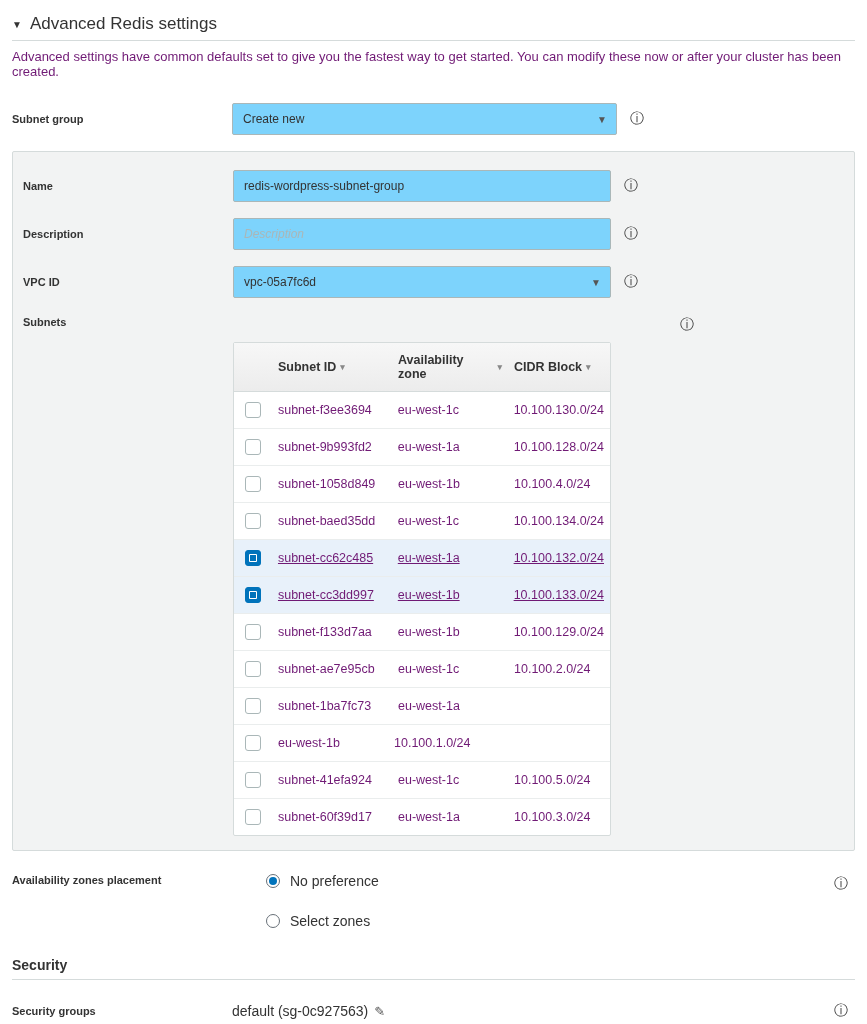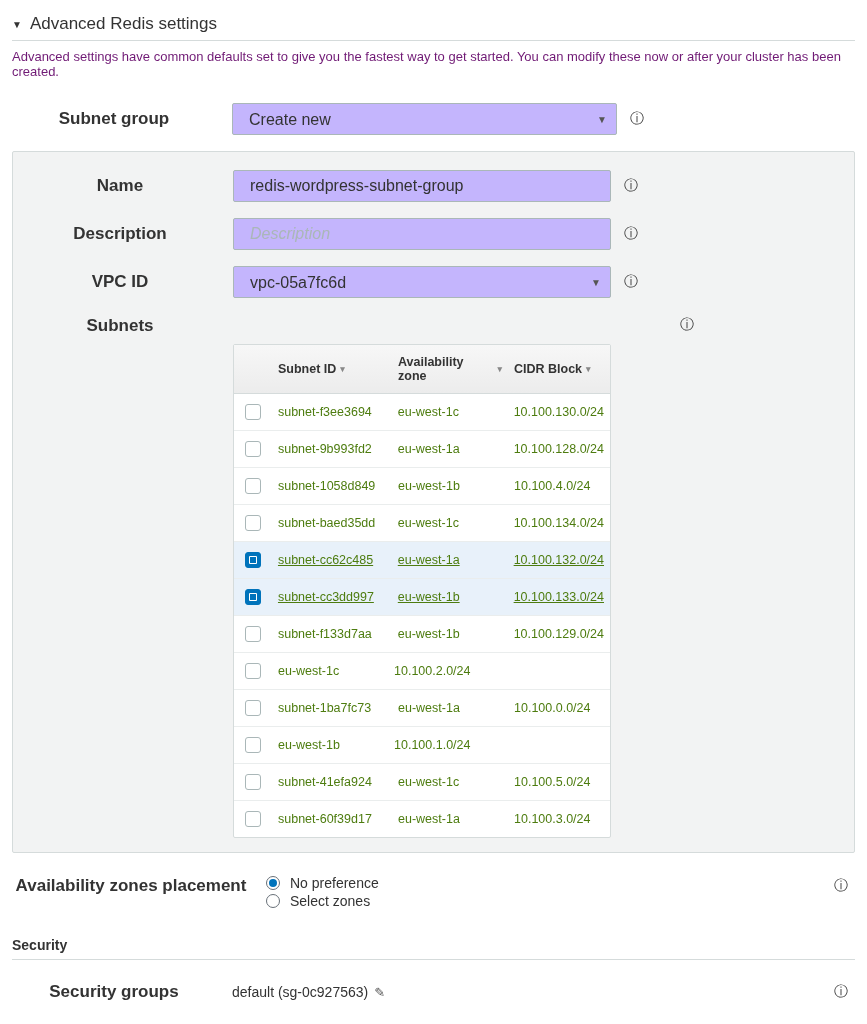--- a/index.html
+++ b/index.html
@@ -3,48 +3,48 @@
 <meta charset="utf-8">
 <style>
 * { box-sizing: border-box; margin: 0; padding: 0; }
 body { font-family: "Amazon Ember", "Helvetica Neue", Arial, sans-serif; font-size: 14px; color: #333; background: #fff; width: 867px; }
 .container { padding: 10px 12px; }
 .section-header { display: flex; align-items: center; font-size: 17px; color: #333; padding: 4px 0 6px; }
 .section-header .caret { margin-right: 8px; font-size: 10px; color: #333; }
 .section-divider { border: none; border-top: 1px solid #d5dbdb; margin: 0 0 8px; }
 .section-desc { color: #701a75; font-size: 13px; margin-bottom: 24px; }
 .form-row { display: flex; align-items: center; margin-bottom: 16px; }
-.form-label { width: 220px; text-align: center; padding-right: 16px; font-weight: 700; color: #333; font-size: 17px; }
-.form-control { width: 385px; height: 32px; border: 1px solid #aab7b8; border-radius: 2px; padding: 4px 16px; font-size: 16px; color: #333; background: #c4b5fd; }
+.form-label { width: 220px; text-align: left; padding-right: 16px; font-weight: 700; color: #333; font-size: 11px; }
+.form-control { width: 385px; height: 32px; border: 1px solid #aab7b8; border-radius: 2px; padding: 4px 10px; font-size: 12px; color: #333; background: #7dd3fc; }
 .form-control::placeholder { color: #aab7b8; font-style: italic; }
 .select-wrap { position: relative; width: 385px; }
 .select-wrap .form-control { padding-right: 28px; appearance: none; }
 .select-wrap::after { content: "▼"; position: absolute; right: 10px; top: 50%; transform: translateY(-50%); font-size: 10px; color: #555; pointer-events: none; }
 .info-icon { margin-left: 12px; color: #333; font-size: 14px; width: 16px; text-align: center; }
 .nested-panel { background: #f2f3f3; border: 1px solid #d5dbdb; border-radius: 2px; padding: 18px 10px 14px; margin-bottom: 22px; }
 .nested-panel .form-label { width: 210px; }
 .subnets-block { display: flex; align-items: flex-start; margin-bottom: 8px; gap: 28px; }
 .subnets-table-wrap { width: 378px; background: #fff; border: 1px solid #d5dbdb; border-radius: 2px; }
 .thead { display: flex; background: linear-gradient(#f7f7f7,#ececec); border-bottom: 1px solid #d5dbdb; font-size: 12.5px; font-weight: 700; color: #333; }
 .th, .td { padding: 10px 6px; display: flex; align-items: center; }
 .col-chk { width: 38px; justify-content: center; }
 .col-id  { width: 120px; }
 .col-az  { width: 116px; }
 .col-cidr{ flex: 1; }
 .th .sort { margin-left: 4px; color: #888; font-size: 9px; }
-.trow { display: flex; border-top: 1px solid #eaeded; font-size: 12.5px; color: #4d7c0f; }
+.trow { display: flex; border-top: 1px solid #eaeded; font-size: 12.5px; color: #701a75; }
 .trow:first-child { border-top: none; }
 .trow.selected { background: #e8f1fa; text-decoration: underline; }
 .chk { width: 16px; height: 16px; border: 1px solid #aab7b8; border-radius: 3px; background: #fff; display: inline-block; cursor: pointer; }
 .chk.checked { background: #0073bb; border-color: #0073bb; position: relative; }
 .chk.checked::after { content: ""; position: absolute; inset: 3px; background: #0073bb; border-radius: 1px; box-shadow: inset 0 0 0 1px #fff; }
 .radio { width: 14px; height: 14px; border: 1px solid #687078; border-radius: 50%; display: inline-block; margin-right: 10px; position: relative; vertical-align: middle; cursor: pointer; }
 .radio.checked::after { content: ""; position: absolute; inset: 2px; background: #0073bb; border-radius: 50%; }
 .radio-group { display: flex; align-items: flex-start; }
-.radio-opts { display: flex; flex-direction: column; gap: 2px; }
+.radio-opts { display: flex; flex-direction: column; gap: 24px; }
 .radio-opt { display: flex; align-items: center; font-size: 14px; color: #333; cursor: pointer; }
 .security-section-title { font-size: 14px; color: #333; margin: 28px 0 6px; }
 .secgrp-row { display: flex; align-items: center; padding-top: 14px; }
 .secgrp-val { font-size: 14px; color: #333; }
 .pencil { margin-left: 6px; color: #555; font-size: 13px; cursor: pointer; }
 .az-info-slot { margin-left: auto; display:flex; align-items:flex-start; padding-top:2px; padding-right:6px;}
 </style>
 </head>
 <body>
 
@@ -169,30 +169,30 @@
                 <span class="chk"></span>
               </div>
               <div class="td col-id">subnet-f133d7aa</div>
               <div class="td col-az">eu-west-1b</div>
               <div class="td col-cidr">10.100.129.0/24</div>
             </div>
             <div class="trow">
               <div class="td col-chk">
                 <span class="chk"></span>
               </div>
+              <div class="td col-id">subnet-ae7e95cb</div>
               <div class="td col-az">eu-west-1c</div>
               <div class="td col-cidr">10.100.2.0/24</div>
             </div>
             <div class="trow">
               <div class="td col-chk">
                 <span class="chk"></span>
               </div>
               <div class="td col-id">subnet-1ba7fc73</div>
               <div class="td col-az">eu-west-1a</div>
-              <div class="td col-cidr">10.100.0.0/24</div>
             </div>
             <div class="trow">
               <div class="td col-chk">
                 <span class="chk"></span>
               </div>
               <div class="td col-az">eu-west-1b</div>
               <div class="td col-cidr">10.100.1.0/24</div>
             </div>
             <div class="trow">
               <div class="td col-chk">

